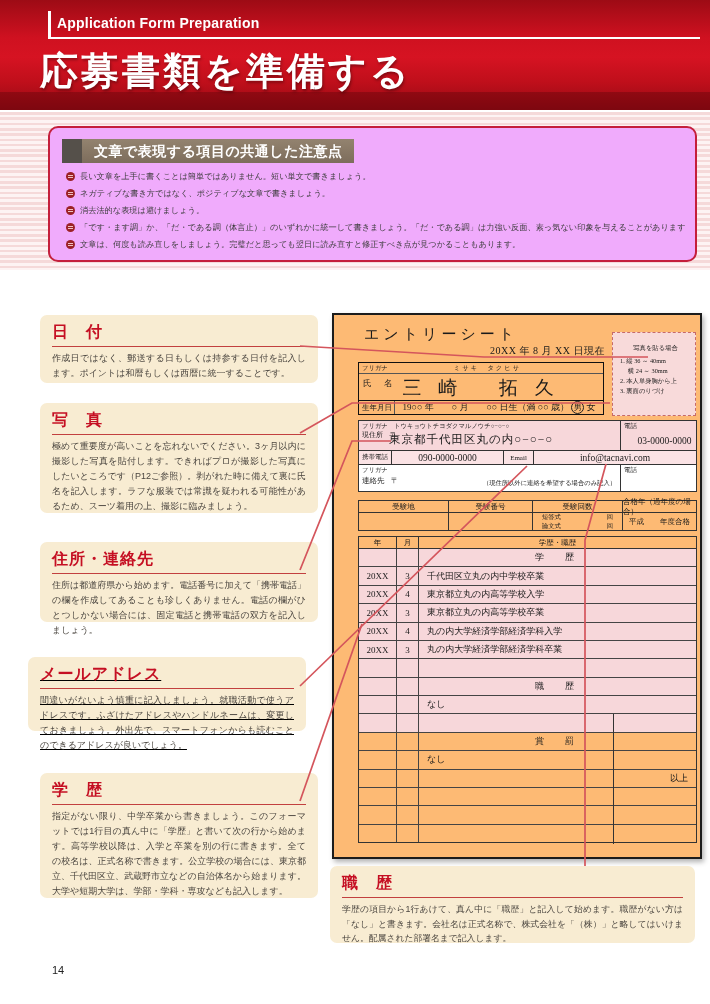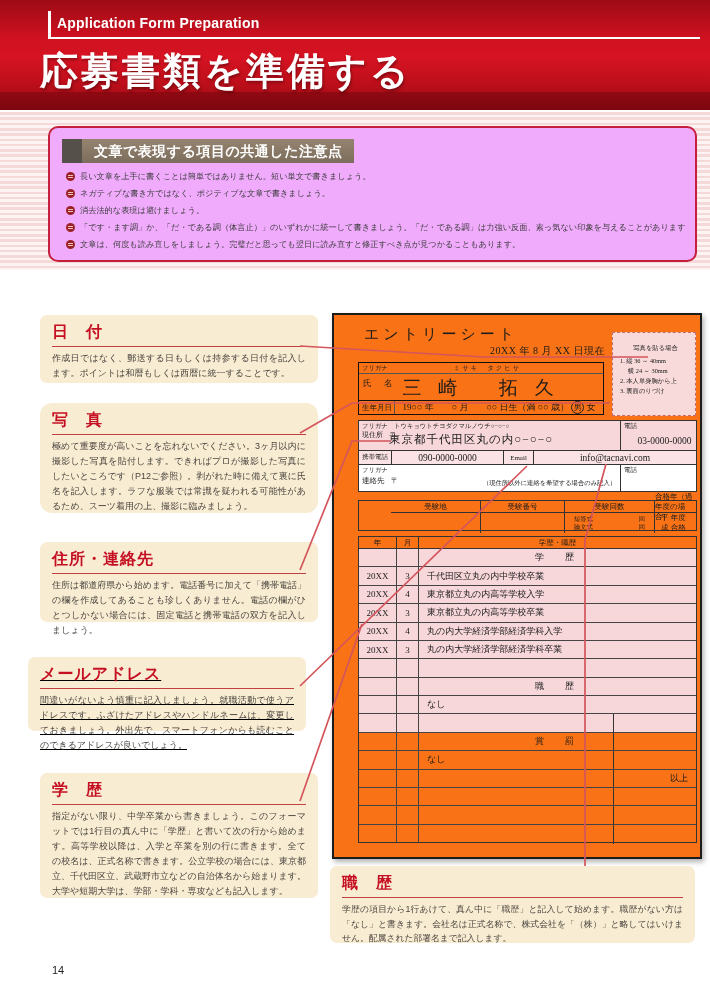--- a/index.html
+++ b/index.html
@@ -34,29 +34,29 @@
     background-image:linear-gradient(#f0c3c3,#f0c3c3),linear-gradient(#f0c3c3,#f0c3c3);
     background-size:5px 1px;background-position:2px 3px,2px 5px;background-repeat:no-repeat;}
   .notice-text{font-size:8.2px;color:#3c3c3c;letter-spacing:0;}
 
   
   .tip{position:absolute;background:#f8ecd2;border-radius:7px;padding:7px 12px 6px;box-sizing:border-box;z-index:20;}
   .tip-title{margin:0;font-size:16px;font-weight:bold;color:#c50f23;letter-spacing:1px;}
   .tip-rule{border-top:1.5px solid #c2403f;margin:3px 0 4px;}
   .tip-body{margin:0;font-size:9px;line-height:1.66;color:#4a453f;text-align:justify;}
   .tip-date{left:40px;top:315px;width:278px;height:68px;}
-  .tip-photo{left:40px;top:403px;width:278px;height:110px;border-radius:12px;}
+  .tip-photo{left:40px;top:403px;width:278px;height:110px;}
   .tip-address{left:40px;top:542px;width:278px;height:80px;}
   .tip-email{left:28px;top:657px;width:278px;height:74px;text-decoration:underline;}
   .tip-education{left:40px;top:773px;width:278px;height:125px;}
   .tip-work{left:330px;top:866px;width:365px;height:77px;}
   .tip-work .tip-body{font-size:8.8px;}
 
   
-  .sheet{position:absolute;left:332px;top:313px;width:366px;height:542px;background:#f97316;
+  .sheet{position:absolute;left:332px;top:313px;width:366px;height:542px;background:#fdba74;
     border:2px solid #1c1c1c;box-shadow:2px 3px 5px rgba(0,0,0,.3);z-index:10;
     font-family:"Liberation Serif","DejaVu Serif",serif;color:#1a1a1a;}
   .sheet-title{position:absolute;left:30px;top:10px;margin:0;font-size:15px;font-weight:normal;letter-spacing:4px;}
   .sheet-date{position:absolute;left:156px;top:29px;font-size:10px;letter-spacing:.5px;}
 
   .photo-note{position:absolute;left:278px;top:17px;width:84px;height:84px;box-sizing:border-box;
     background:#f8dada;border:1px dashed #c66a6a;font-size:6.3px;line-height:1.6;padding:10px 4px 0 7px;}
   .photo-title{text-align:center;margin-bottom:3px;}
 
   .name-table{position:absolute;left:24px;top:47px;width:246px;height:53px;box-sizing:border-box;border:1.5px solid #111;}
@@ -85,21 +85,21 @@
   .cb3{width:30px;border-right:1px solid #333;display:flex;align-items:center;justify-content:center;font-size:7px;box-sizing:border-box;}
   .cb4{flex:1;display:flex;align-items:center;justify-content:center;font-size:9.5px;}
   .ct-c{height:26px;display:flex;background:#fff;}
   .cc-left{flex:1;border-right:1px solid #333;position:relative;}
   .cc-fur{position:absolute;left:3px;top:1px;font-size:6.3px;}
   .cc-label{position:absolute;left:3px;top:11px;font-size:7.5px;}
   .cc-mark{position:absolute;left:32px;top:11px;font-size:7.5px;}
   .cc-note{position:absolute;right:4px;bottom:3px;font-size:6.3px;}
   .cc-right{width:75px;position:relative;}
 
-  .exam-table{position:absolute;left:24px;top:185px;width:339px;height:31px;box-sizing:border-box;border:1px solid #333;display:flex;flex-direction:column;padding-left:32px;}
+  .exam-table{position:absolute;left:24px;top:185px;width:339px;height:31px;box-sizing:border-box;border:1px solid #333;display:flex;flex-direction:column;}
   .ex-head{height:12px;display:flex;border-bottom:1px solid #333;font-size:7.5px;box-sizing:border-box;}
   .ex-head span{display:flex;align-items:center;justify-content:center;box-sizing:border-box;}
   .exc1{width:90px;border-right:1px solid #333;}
   .exc2{width:84px;border-right:1px solid #333;}
   .exc3{width:90px;border-right:1px solid #333;}
   .exc4{flex:1;}
   .ex-body{flex:1;display:flex;}
   .ex-body .exc1,.ex-body .exc2,.ex-body .exc3{box-sizing:border-box;}
   .ex-attempts{display:flex;flex-direction:column;justify-content:center;padding:0 9px;box-sizing:border-box;}
   .ex-attempt{display:flex;justify-content:space-between;font-size:6.3px;line-height:1.35;}

